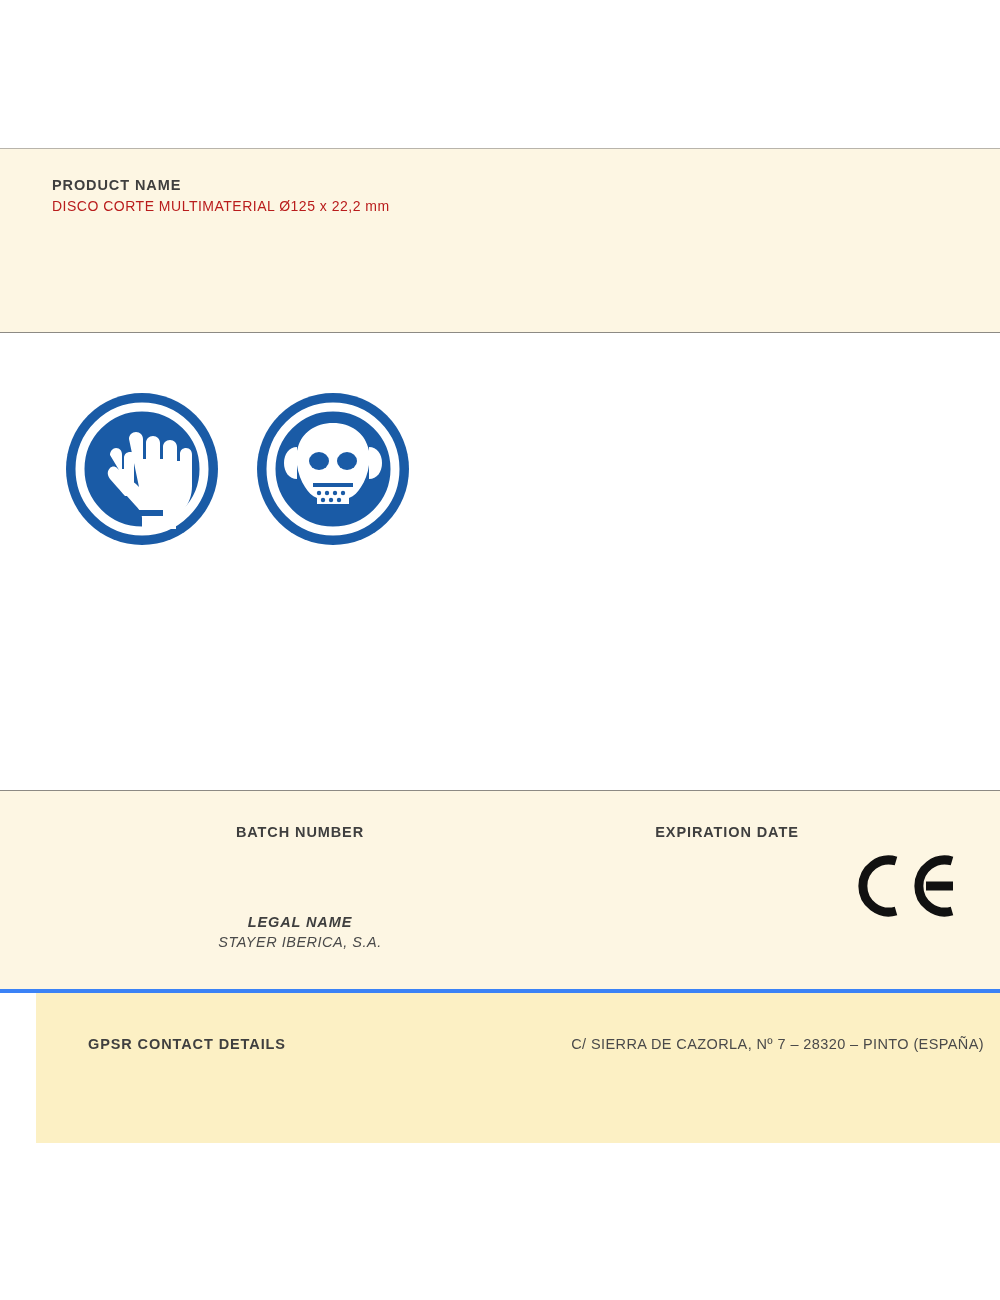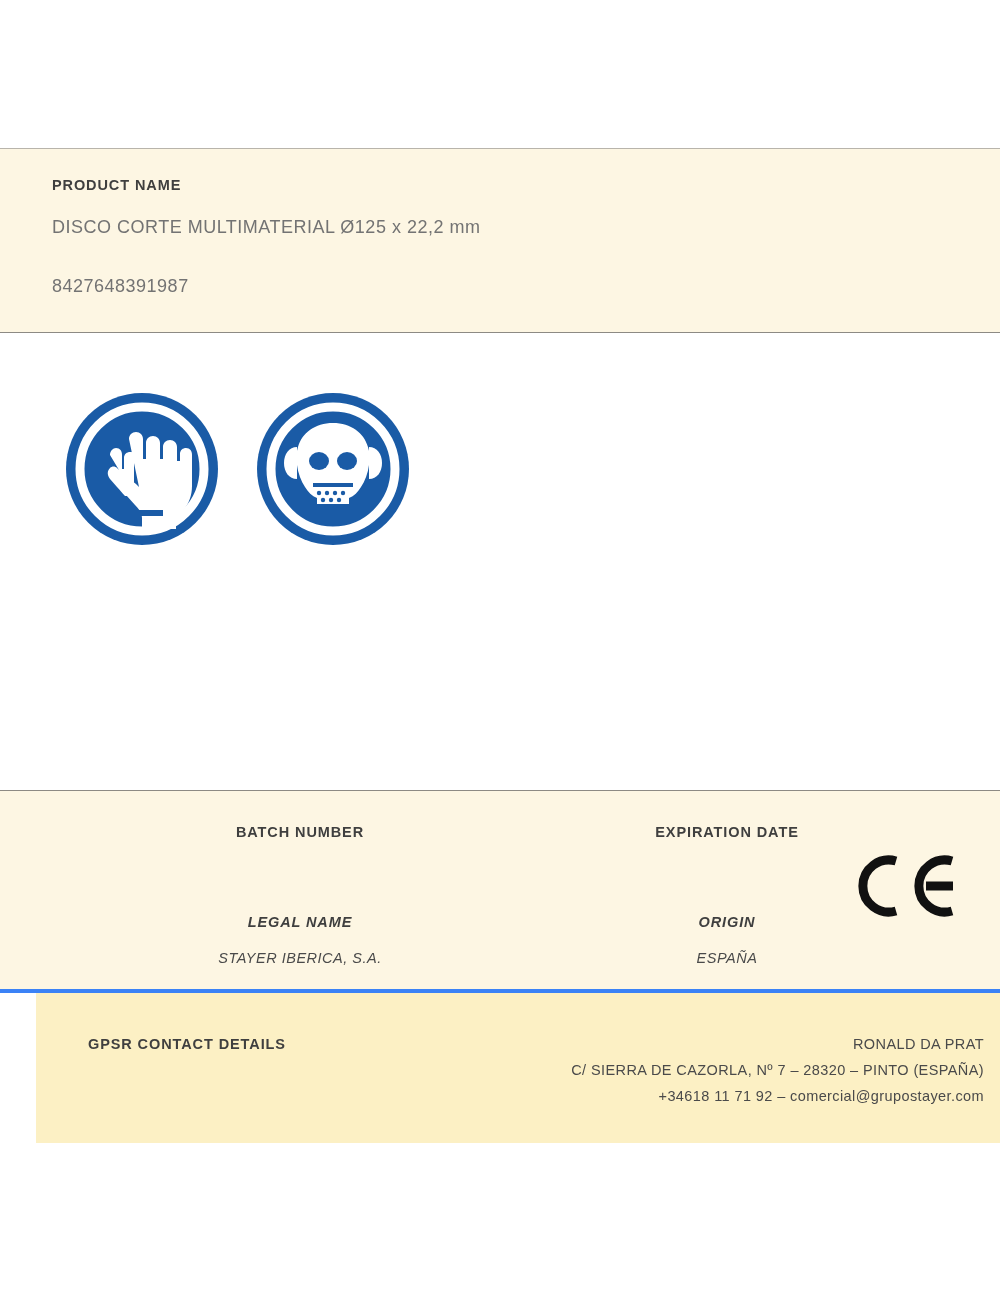--- a/index.html
+++ b/index.html
@@ -35,24 +35,24 @@
     border-bottom: 1px solid #8d8a84;
     box-sizing: border-box;
   }
   .field-label {
     font-size: 14.5px;
     font-weight: bold;
     letter-spacing: 0.9px;
     color: #3f3f3f;
   }
   .field-value {
-    font-size: 18px;
+    font-size: 14px;
     letter-spacing: 0.5px;
-    color: #737373;
-    margin-top: 24px;
+    color: #b91c1c;
+    margin-top: 5px;
   }
   .product-inner {
     padding: 28px 0 0 52px;
   }
   .ean-group {
     margin-top: 38px;
   }
 
   
   .picto-band {
@@ -102,21 +102,21 @@
   .hdr {
     font-size: 14.5px;
     font-weight: bold;
     letter-spacing: 0.9px;
     color: #3f3f3f;
   }
   .val {
     font-size: 14.5px;
     letter-spacing: 0.5px;
     color: #4a4a4a;
-    margin-top: 20px;
+    margin-top: 4px;
     min-height: 16px;
   }
 
   .ce-mark {
     position: absolute;
     left: 852px;
     top: 60px;
     width: 110px;
     height: 70px;
   }
@@ -155,21 +155,20 @@
 </head>
 <body>
 
 <div class="page">
 
   <div class="product-block">
     <div class="product-inner">
       <div class="field-label">PRODUCT NAME</div>
       <div class="field-value">DISCO CORTE MULTIMATERIAL Ø125 x 22,2 mm</div>
       <div class="ean-group">
-        <div class="field-value">8427648391987</div>
       </div>
     </div>
   </div>
 
   <div class="picto-band">
     <div class="picto-row">
 
       <svg class="picto" viewBox="0 0 152 152">
         <circle cx="76" cy="76" r="76" fill="#1a5ba6"></circle>
         <circle cx="76" cy="76" r="62" fill="none" stroke="#ffffff" stroke-width="9"></circle>
@@ -248,36 +247,30 @@
       <div class="col-b row1">
         <div class="hdr">EXPIRATION DATE</div>
         <div class="val"></div>
       </div>
 
       <div class="col-a row2">
         <div class="hdr">LEGAL NAME</div>
         <div class="val">STAYER IBERICA, S.A.</div>
       </div>
 
-      <div class="col-b row2">
-        <div class="hdr">ORIGIN</div>
-        <div class="val">ESPAÑA</div>
-      </div>
 
       <svg class="ce-mark" viewBox="0 0 110 70">
         <path d="M44 10 a26 26 0 1 0 0 50" fill="none" stroke="#111111" stroke-width="9"></path>
         <path d="M100 10 a26 26 0 1 0 0 50" fill="none" stroke="#111111" stroke-width="9"></path>
         <rect x="74" y="30.5" width="27" height="9" fill="#111111"></rect>
       </svg>
 
     </div>
   </div>
 
   <div class="gpsr-block">
     <div class="gpsr-label">GPSR CONTACT DETAILS</div>
     <div class="gpsr-lines">
-      <div>RONALD DA PRAT</div>
       <div>C/ SIERRA DE CAZORLA, Nº 7 – 28320 – PINTO (ESPAÑA)</div>
-      <div>+34618 11 71 92 – comercial@grupostayer.com</div>
     </div>
   </div>
 
 </div>
 
 </body></html>

